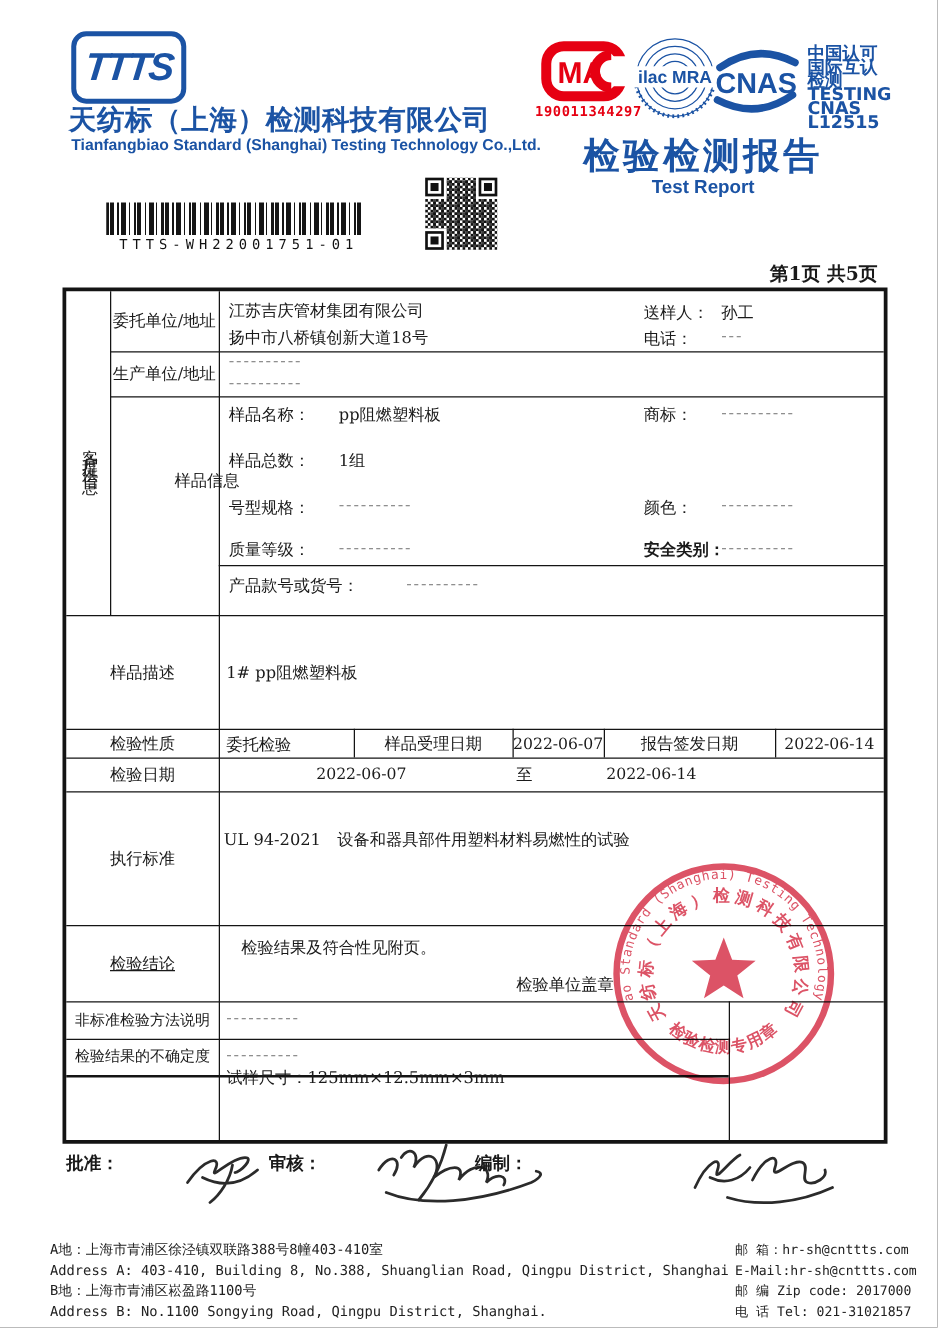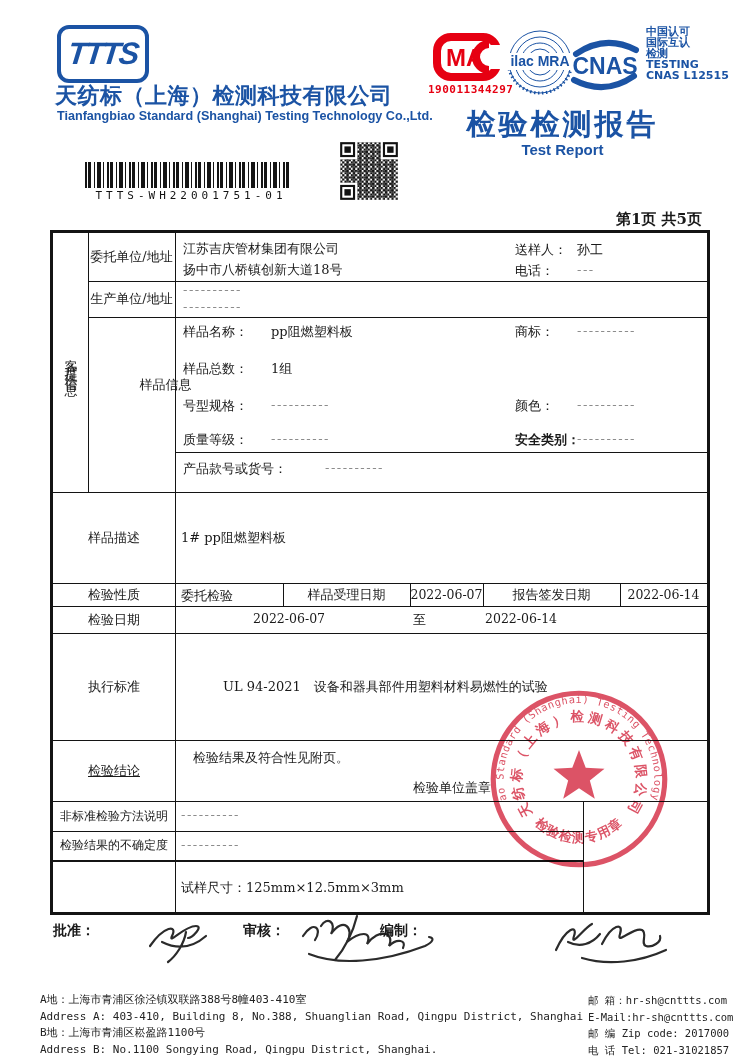--- a/index.html
+++ b/index.html
@@ -9,21 +9,21 @@
   
   .ttts-box{left:57px;top:25px;width:84px;height:50px;border:4px solid #1b53a4;border-radius:12px;
             display:flex;align-items:center;justify-content:center;}
   .ttts-text{font-style:italic;font-weight:bold;font-size:31px;letter-spacing:-2px;color:#1b53a4;
              font-family:"Liberation Sans",sans-serif;transform:skewX(-6deg);}
   .company-cn{left:55px;top:81px;width:360px;font-weight:bold;font-size:22px;letter-spacing:0.5px;color:#1b53a4;white-space:nowrap;}
   .company-en{left:57px;top:109px;width:400px;font-weight:bold;font-size:12.6px;color:#1b53a4;white-space:nowrap;
               font-family:"Liberation Sans",sans-serif;}
   .cma-num{left:428px;top:83px;width:80px;font-size:11px;font-weight:bold;color:#e60012;letter-spacing:0.5px;
            font-family:"DejaVu Sans Mono",monospace;}
-  .cnas-side{left:646px;top:26px;font-size:11px;line-height:11px;color:#1b53a4;font-weight:bold;}
+  .cnas-side{left:646px;top:38px;font-size:14px;line-height:11px;color:#1b53a4;font-weight:bold;}
   .title-cn{left:455px;top:105px;width:215px;text-align:center;font-size:29px;font-weight:bold;letter-spacing:3px;
             color:#1b53a4;font-family:"DejaVu Serif","Liberation Serif",serif;white-space:nowrap;}
   .title-en{left:455px;top:141px;width:215px;text-align:center;font-size:15px;font-weight:bold;color:#1b53a4;
             font-family:"Liberation Sans",sans-serif;}
   .barcode{left:85px;top:162px;width:207px;height:26px;
     background:repeating-linear-gradient(90deg,#151515 0 2px,#fff 2px 3px,#151515 3px 6px,#fff 6px 9px,
     #151515 9px 10px,#fff 10px 12px,#151515 12px 16px,#fff 16px 18px,#151515 18px 19px,#fff 19px 22px);}
   .barcode-text{left:85px;top:189px;width:212px;text-align:center;font-size:11px;letter-spacing:4px;
                 font-family:"DejaVu Sans Mono",monospace;color:#111;}
   .page-indicator{top:210px;right:48px;font-size:15px;font-weight:bold;
@@ -190,33 +190,33 @@
     <div class="cell" style="left:357px;top:350px;width:73px;height:23px;font-size:12.5px;">2022-06-07</div>
     <div class="cell" style="left:430px;top:350px;width:137px;height:23px;">报告签发日期</div>
     <div class="cell" style="left:567px;top:350px;width:87px;height:23px;font-size:12.5px;">2022-06-14</div>
 
     <div class="cell" style="left:0;top:373px;width:122px;height:27px;">检验日期</div>
     <div class="txt" style="left:200px;top:378px;font-size:12.5px;">2022-06-07</div>
     <div class="txt" style="left:360px;top:378px;">至</div>
     <div class="txt" style="left:432px;top:378px;font-size:12.5px;">2022-06-14</div>
 
     <div class="cell" style="left:0;top:400px;width:122px;height:107px;">执行标准</div>
-    <div class="txt" style="left:126px;top:445px;margin-left:44px;">UL 94-2021　设备和器具部件用塑料材料易燃性的试验</div>
+    <div class="txt" style="left:126px;top:430px;">UL 94-2021　设备和器具部件用塑料材料易燃性的试验</div>
 
     <div class="cell" style="left:0;top:507px;width:122px;height:61px;text-decoration:underline;">检验结论</div>
     <div class="txt" style="left:140px;top:516px;">检验结果及符合性见附页。</div>
     <div class="txt" style="left:360px;top:546px;">检验单位盖章</div>
 
     <div class="cell" style="left:0;top:568px;width:122px;height:30px;font-size:12px;">非标准检验方法说明</div>
     <div class="txt dash" style="left:128px;top:574px;">----------</div>
 
     <div class="cell" style="left:0;top:598px;width:122px;height:29px;font-size:12px;">检验结果的不确定度</div>
     <div class="txt dash" style="left:128px;top:604px;">----------</div>
 
-    <div class="txt" style="left:128px;top:646px;text-align:right;">试样尺寸：125mm×12.5mm×3mm</div>
+    <div class="txt" style="left:128px;top:620px;text-align:right;">试样尺寸：125mm×12.5mm×3mm</div>
   </div>
 
   <svg class="abs stamp" viewBox="0 0 180 180">
     <defs>
       <path id="ringPath" d="M 20,110 A 73,73 0 1 1 160,110" fill="none"></path>
       <path id="cnPath" d="M 44,122 A 56,56 0 1 1 136,122" fill="none"></path>
       <path id="botPath" d="M 50,136 A 61,61 0 0 0 130,136" fill="none"></path>
     </defs>
     <circle cx="90" cy="90" r="83" fill="none" stroke="#d84055" stroke-width="5"></circle>
     <text font-size="10" fill="#d84055" letter-spacing="0.6" font-family="DejaVu Sans Mono, monospace">
@@ -231,21 +231,21 @@
     </text>
   </svg>
 
   <div class="abs sig-label" style="left:53px;top:922px;">批准：</div>
   <svg class="abs" style="left:140px;top:912px;" width="100" height="60" viewBox="0 0 100 60">
     <g fill="none" stroke="#2b2b2b" stroke-width="2.2" stroke-linecap="round">
       <path d="M10,34 C24,14 38,12 32,24 C28,33 44,14 56,14 C64,14 52,26 48,26"></path>
       <path d="M22,30 C34,36 50,38 66,24 M46,20 C44,32 36,44 28,50"></path>
     </g>
   </svg>
-  <div class="abs sig-label" style="left:215px;top:922px;margin-left:28px;">审核：</div>
+  <div class="abs sig-label" style="left:215px;top:922px;">审核：</div>
   <svg class="abs" style="left:295px;top:906px;" width="150" height="72" viewBox="0 0 150 72">
     <g fill="none" stroke="#2b2b2b" stroke-width="2.2" stroke-linecap="round">
       <path d="M8,30 C18,14 28,22 20,34 M26,20 C32,10 42,16 36,28 C48,10 60,22 52,36 C64,26 78,24 72,38 C84,22 100,26 94,40 C102,32 112,34 108,42"></path>
       <path d="M14,48 C44,60 88,56 130,40 C138,36 140,32 134,31"></path>
       <path d="M62,10 C58,26 50,42 40,54"></path>
     </g>
   </svg>
   <div class="abs sig-label" style="left:380px;top:922px;">编制：</div>
   <svg class="abs" style="left:548px;top:908px;" width="135" height="68" viewBox="0 0 135 68">
     <g fill="none" stroke="#2b2b2b" stroke-width="2.2" stroke-linecap="round">

